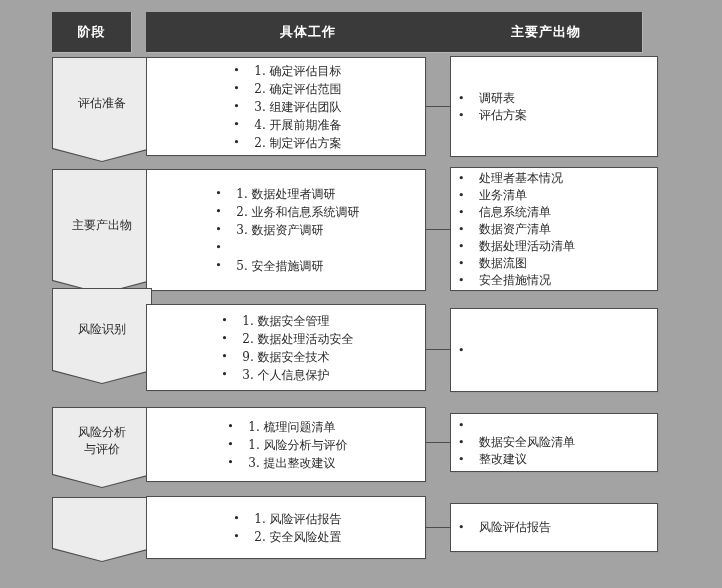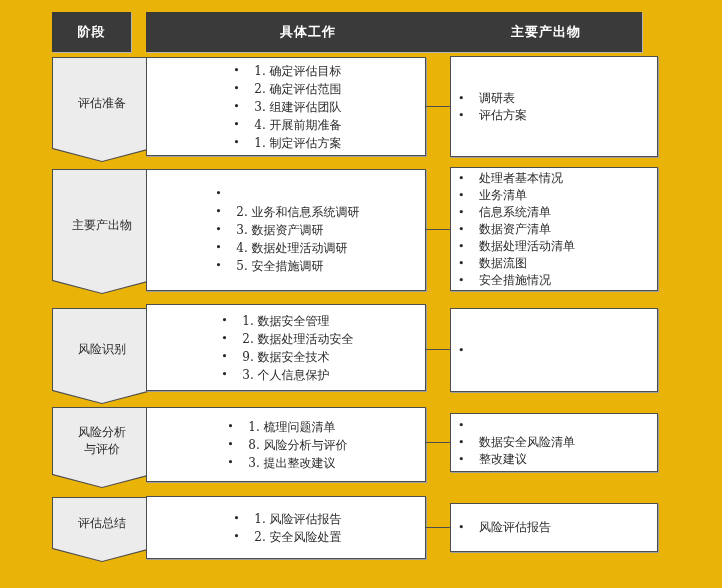--- a/index.html
+++ b/index.html
@@ -1,20 +1,20 @@
 <!DOCTYPE html>
 <html><head>
 <meta charset="utf-8">
 <style>
   * { margin:0; padding:0; box-sizing:border-box; }
   html,body { background:#ffffff; }
   .canvas {
     position:relative;
     width:722px; height:588px;
-    background:#eab308;
+    background:#a3a3a3;
     font-family:"DejaVu Serif","Liberation Serif",serif;
     color:#2b2b2b;
     overflow:hidden;
   }
 
   
   .hdr {
     position:absolute; top:12px; height:40px;
     background:#3a3a3a; color:#ffffff;
     display:flex; align-items:center; justify-content:center;
@@ -66,21 +66,21 @@
   .obox .li { line-height:17px; }
   .bullet { flex:0 0 24px; padding-left:3px; font-size:11px; color:#2b2b2b; }
   .li-text { flex:1 1 auto; }
 
   
   .conn { position:absolute; left:426px; width:24px; height:1px; background:#4d4d4d; }
 
   
   .r1-chev{top:57px;height:105px}  .r1-wbox{top:57px;height:99px}   .r1-obox{top:56px;height:101px} .r1-conn{top:106px}
   .r2-chev{top:169px;height:125px} .r2-wbox{top:169px;height:122px} .r2-obox{top:167px;height:124px}.r2-conn{top:229px}
-  .r3-chev{top:308px;height:96px}  .r3-wbox{top:304px;height:87px}  .r3-obox{top:308px;height:84px} .r3-conn{top:349px}
+  .r3-chev{top:288px;height:96px}  .r3-wbox{top:304px;height:87px}  .r3-obox{top:308px;height:84px} .r3-conn{top:349px}
   .r4-chev{top:407px;height:81px}  .r4-wbox{top:407px;height:75px}  .r4-obox{top:413px;height:59px} .r4-conn{top:442px}
   .r5-chev{top:497px;height:65px}  .r5-wbox{top:496px;height:63px}  .r5-obox{top:503px;height:49px} .r5-conn{top:527px}
 </style>
 </head>
 <body>
 
 <div class="canvas">
 
   <div class="hdr hdr-phase">阶段</div>
   <div class="hdr hdr-work">具体工作</div>
@@ -104,21 +104,21 @@
         <div class="li">
           <span class="bullet">•</span>
           <span class="li-text">3. 组建评估团队</span>
         </div>
         <div class="li">
           <span class="bullet">•</span>
           <span class="li-text">4. 开展前期准备</span>
         </div>
         <div class="li">
           <span class="bullet">•</span>
-          <span class="li-text">1. 制定评估方案</span>
+          <span class="li-text">2. 制定评估方案</span>
         </div>
       </div>
   </div>
   <div class="conn r1-conn"></div>
   <div class="obox r1-obox">
     <div class="list">
         <div class="li">
           <span class="bullet">•</span>
           <span class="li-text">调研表</span>
         </div>
@@ -131,32 +131,32 @@
 
   <div class="chev r2-chev">
     <div class="chev-shape"></div>
     <div class="chev-fill"></div>
     <div class="chev-label">主要产出物</div>
   </div>
   <div class="wbox r2-wbox">
     <div class="list">
         <div class="li">
           <span class="bullet">•</span>
+          <span class="li-text">1. 数据处理者调研</span>
         </div>
         <div class="li">
           <span class="bullet">•</span>
           <span class="li-text">2. 业务和信息系统调研</span>
         </div>
         <div class="li">
           <span class="bullet">•</span>
           <span class="li-text">3. 数据资产调研</span>
         </div>
         <div class="li">
           <span class="bullet">•</span>
-          <span class="li-text">4. 数据处理活动调研</span>
         </div>
         <div class="li">
           <span class="bullet">•</span>
           <span class="li-text">5. 安全措施调研</span>
         </div>
       </div>
   </div>
   <div class="conn r2-conn"></div>
   <div class="obox r2-obox">
     <div class="list">
@@ -232,21 +232,21 @@
 与评价</div>
   </div>
   <div class="wbox r4-wbox">
     <div class="list">
         <div class="li">
           <span class="bullet">•</span>
           <span class="li-text">1. 梳理问题清单</span>
         </div>
         <div class="li">
           <span class="bullet">•</span>
-          <span class="li-text">8. 风险分析与评价</span>
+          <span class="li-text">1. 风险分析与评价</span>
         </div>
         <div class="li">
           <span class="bullet">•</span>
           <span class="li-text">3. 提出整改建议</span>
         </div>
       </div>
   </div>
   <div class="conn r4-conn"></div>
   <div class="obox r4-obox">
     <div class="list">
@@ -260,21 +260,20 @@
         <div class="li">
           <span class="bullet">•</span>
           <span class="li-text">整改建议</span>
         </div>
       </div>
   </div>
 
   <div class="chev r5-chev">
     <div class="chev-shape"></div>
     <div class="chev-fill"></div>
-    <div class="chev-label">评估总结</div>
   </div>
   <div class="wbox r5-wbox">
     <div class="list">
         <div class="li">
           <span class="bullet">•</span>
           <span class="li-text">1. 风险评估报告</span>
         </div>
         <div class="li">
           <span class="bullet">•</span>
           <span class="li-text">2. 安全风险处置</span>

